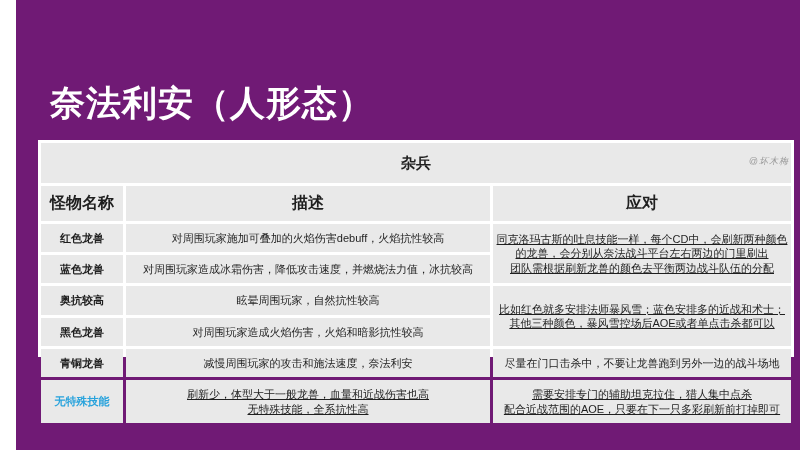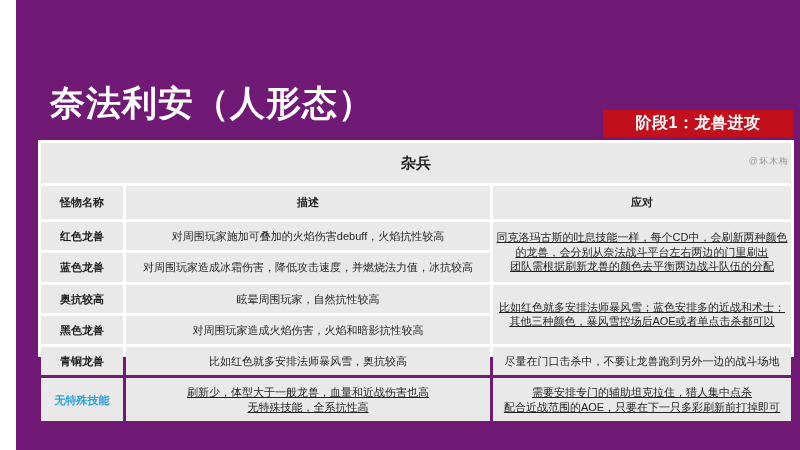--- a/index.html
+++ b/index.html
@@ -19,47 +19,46 @@
     background:#c1101c;color:#ffffff;
     display:flex;align-items:center;justify-content:center;
     font-size:16px;font-weight:bold;letter-spacing:0.5px;
   }
   .table-wrap{
     position:absolute;left:22px;top:140px;width:756px;height:217px;
     background:#ffffff;
   }
   .watermark{
     position:absolute;top:15px;right:5px;
-    font-size:9px;color:#9a9a9a;letter-spacing:1px;
+    font-size:9px;color:#9a9a9a;font-style:italic;letter-spacing:1px;
   }
   table.minions{
     width:756px;border-collapse:separate;border-spacing:3px;
     table-layout:fixed;color:#1f1f1f;
   }
   table.minions td{
     background:#e9e9e9;text-align:center;vertical-align:middle;
     padding:7px 3px;font-size:11px;line-height:1.3;overflow:hidden;
   }
   tr.caption-row td{font-size:15px;font-weight:bold;height:26px;}
-  tr.colhead-row td{font-size:11px;font-weight:bold;height:19px;}
+  tr.colhead-row td{font-size:16px;font-weight:bold;height:19px;}
   tr.data-row{height:22px;}
   td.name-cell{
     text-align:left;padding-left:13px;font-weight:bold;font-size:12px;
   }
   td.chromatic{color:#29a3dc;}
   .pre{white-space:pre-line;text-decoration:underline;}
 </style>
 </head>
 <body>
 
 <div class="slide">
 
   <h1 class="page-title">奈法利安（人形态）</h1>
 
-  <div class="phase-badge">阶段1：龙兽进攻</div>
 
   <div class="table-wrap">
     <span class="watermark">@坏木梅</span>
 
     <table class="minions">
       <colgroup>
         <col style="width:82px">
         <col style="width:364px">
         <col style="width:298px">
       </colgroup>
@@ -94,21 +93,21 @@
 其他三种颜色，暴风雪控场后AOE或者单点击杀都可以</td>
       </tr>
 
       <tr class="data-row">
         <td class="name-cell">黑色龙兽</td>
         <td>对周围玩家造成火焰伤害，火焰和暗影抗性较高</td>
       </tr>
 
       <tr class="data-row">
         <td class="name-cell">青铜龙兽</td>
-        <td>比如红色就多安排法师暴风雪，奥抗较高</td>
+        <td>减慢周围玩家的攻击和施法速度，奈法利安</td>
         <td>尽量在门口击杀中，不要让龙兽跑到另外一边的战斗场地</td>
       </tr>
 
       <tr>
         <td class="name-cell chromatic">无特殊技能</td>
         <td class="pre">刷新少，体型大于一般龙兽，血量和近战伤害也高
 无特殊技能，全系抗性高</td>
         <td class="pre">需要安排专门的辅助坦克拉住，猎人集中点杀
 配合近战范围的AOE，只要在下一只多彩刷新前打掉即可</td>
       </tr>

